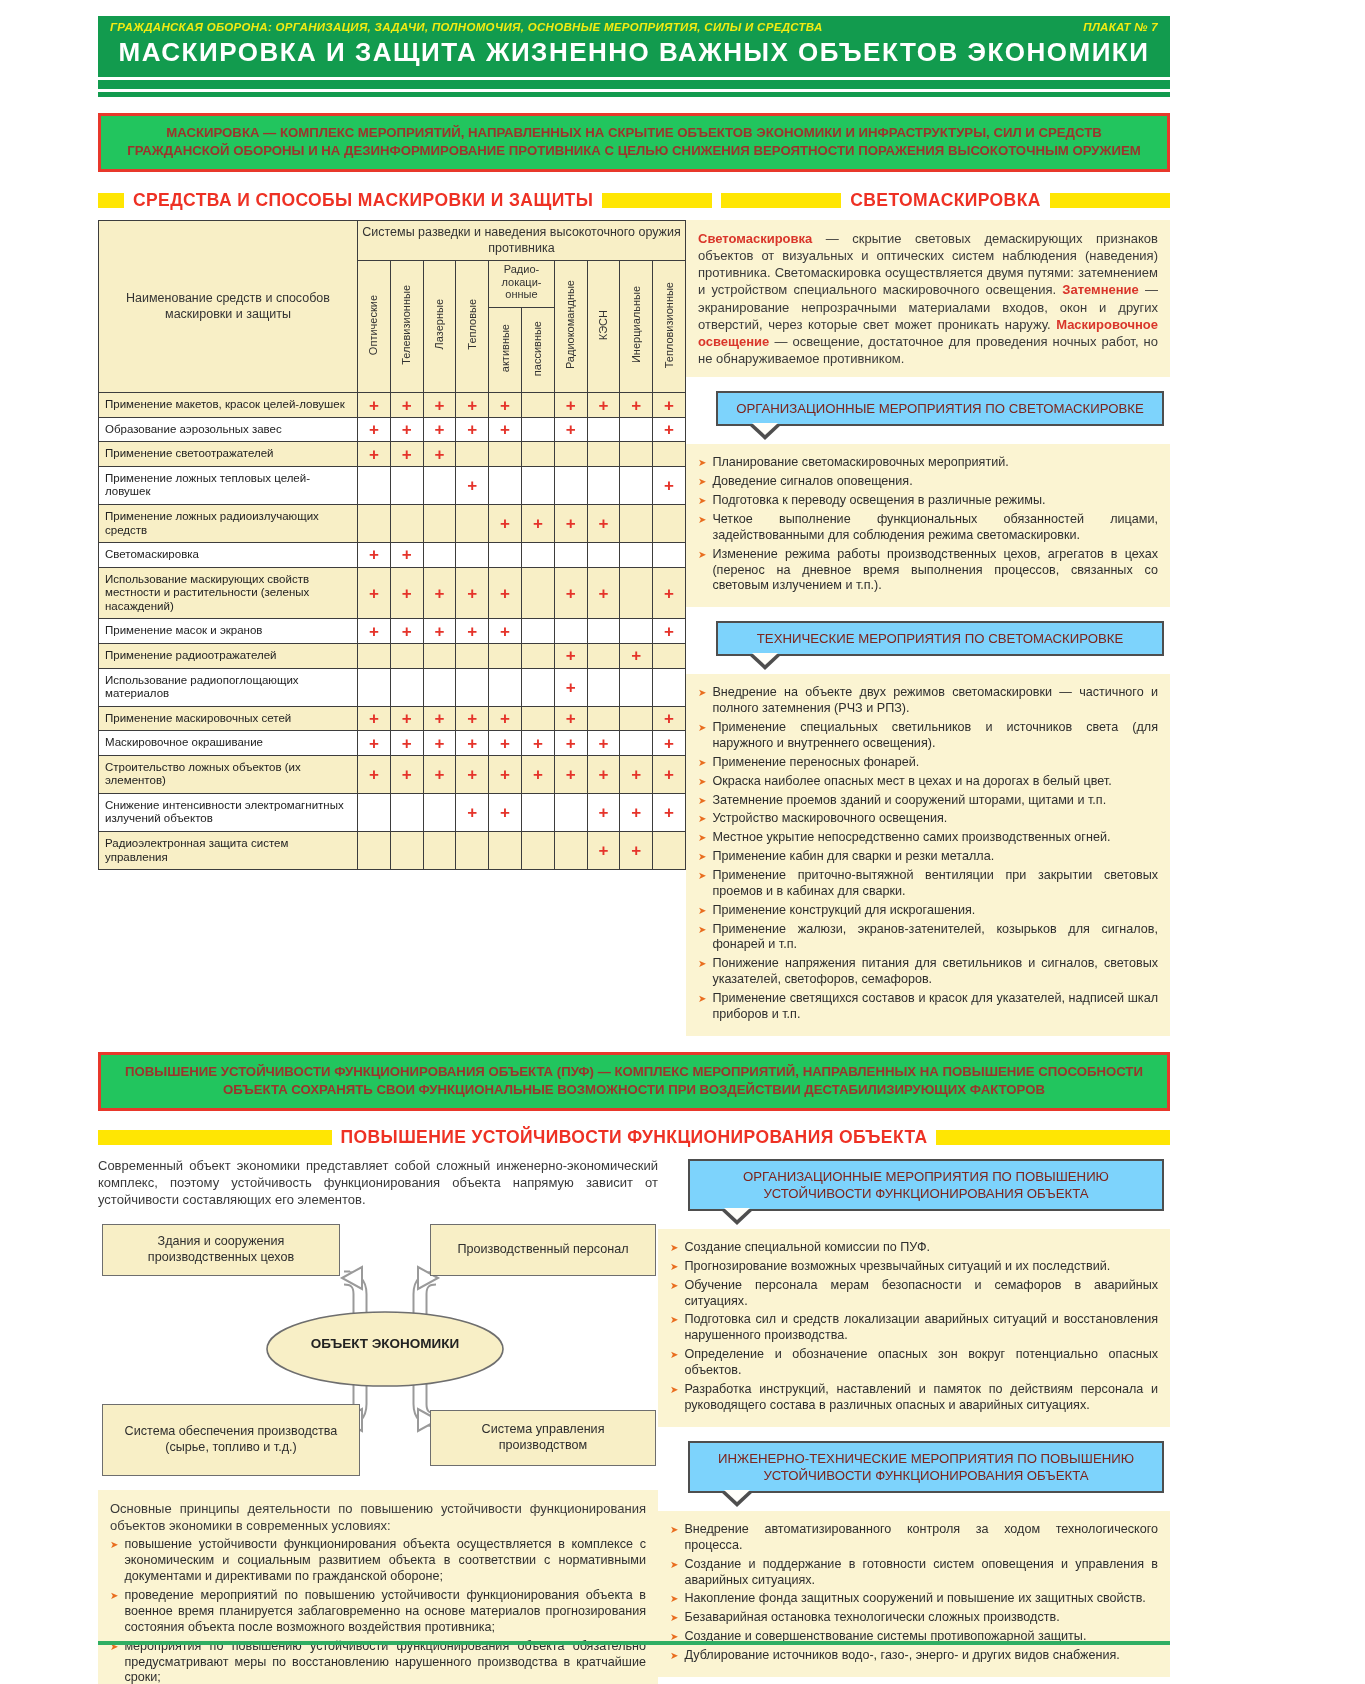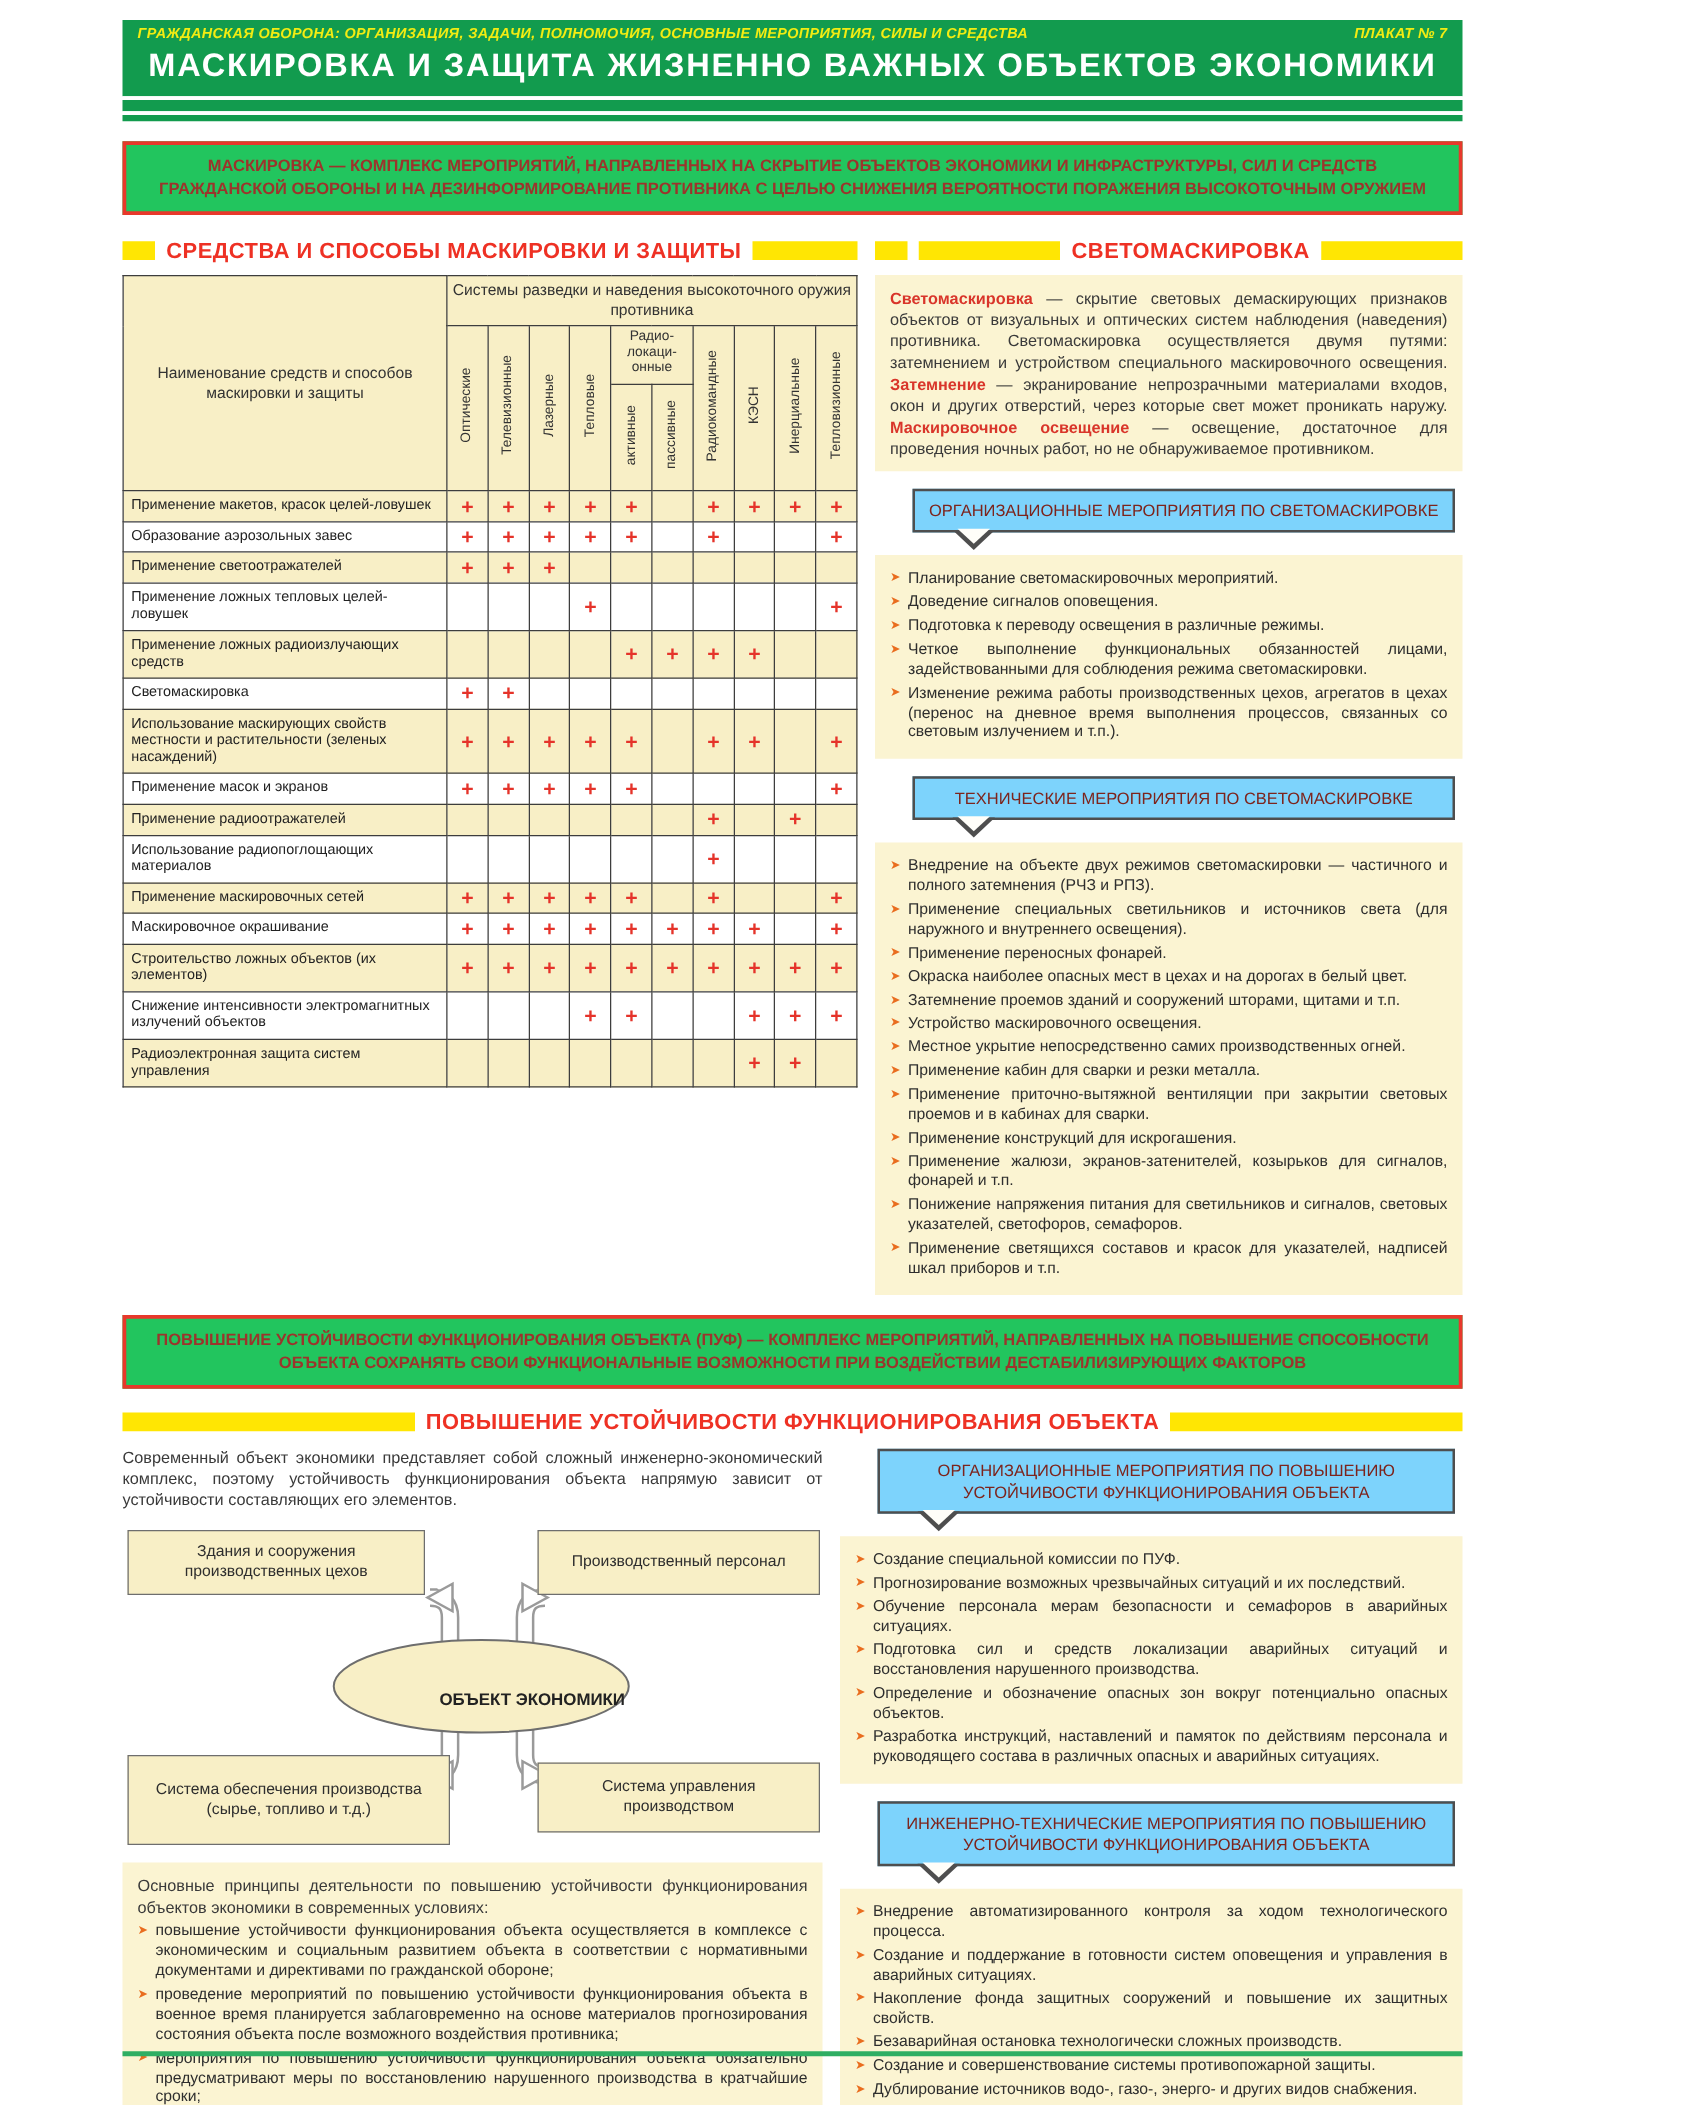--- a/index.html
+++ b/index.html
@@ -20,21 +20,21 @@
   .redbox{border:3px solid #e8382b;background:#22c55e;margin-top:16px;padding:8px 16px;
           text-align:center;font-weight:bold;font-size:13.2px;line-height:1.4;color:#9c342c;}
 
   
   .sec-header{display:flex;align-items:center;gap:9px;margin:14px 0 9px;}
   .ybar{height:15px;background:#ffe603;flex:1;}
   .ysq{width:26px;height:15px;background:#ffe603;flex:0 0 auto;}
   .sec-title{color:#ee3124;font-weight:bold;font-size:17.5px;letter-spacing:.4px;white-space:nowrap;}
 
   
-  .cols{display:flex;gap:14px;align-items:flex-start;}
+  .cols{display:flex;align-items:flex-start;}
   .col-l{width:588px;flex:0 0 auto;}
   .col-r{flex:1;min-width:0;}
 
   
   table.mask{border-collapse:collapse;width:588px;table-layout:fixed;}
   table.mask th,table.mask td{border:1px solid #3d3d3d;}
   table.mask th{background:#f8efc6;font-weight:normal;color:#333;}
   th.name-h{width:246px;font-size:12.5px;line-height:1.25;padding:6px;}
   th.group-h{font-size:12.5px;line-height:1.25;padding:4px 2px;}
   tr.h2 th.v{height:124px;vertical-align:middle;padding:3px 0;}
@@ -61,21 +61,21 @@
   .callout::before{content:"";position:absolute;left:30px;bottom:-16px;width:0;height:0;
            border-left:17px solid transparent;border-right:17px solid transparent;border-top:16px solid #4e4e4e;}
   .callout::after{content:"";position:absolute;left:34px;bottom:-11px;width:0;height:0;
            border-left:13px solid transparent;border-right:13px solid transparent;border-top:12px solid #fffef9;}
 
   
   .diagram{position:relative;width:560px;height:268px;margin:10px 0 4px;}
   .diagram svg{position:absolute;left:0;top:0;}
   .dbox{position:absolute;background:#f8efc6;border:1.5px solid #6e6e6e;display:flex;align-items:center;
         justify-content:center;text-align:center;font-size:12.6px;line-height:1.25;color:#2e2e2e;padding:4px 8px;box-sizing:border-box;}
-  .ellipse-label{position:absolute;left:172px;top:134px;width:230px;text-align:right;
+  .ellipse-label{position:absolute;left:172px;top:118px;width:230px;text-align:center;
         font-weight:bold;font-size:13.5px;color:#222;}
 
   .lead{font-size:13px;line-height:1.32;color:#3a3a3a;text-align:justify;}
 
   
   .footer{position:absolute;left:98px;width:1072px;top:1641px;}
   .footer .f-thin{height:4px;background:#2fae63;}
   .footer .f-main{height:24px;background:#129b4e;margin-top:3px;display:flex;align-items:center;
                   justify-content:flex-end;padding-right:10px;box-sizing:border-box;}
   .footer .f-text{font-size:7.5px;color:#7b1d12;letter-spacing:.2px;}

